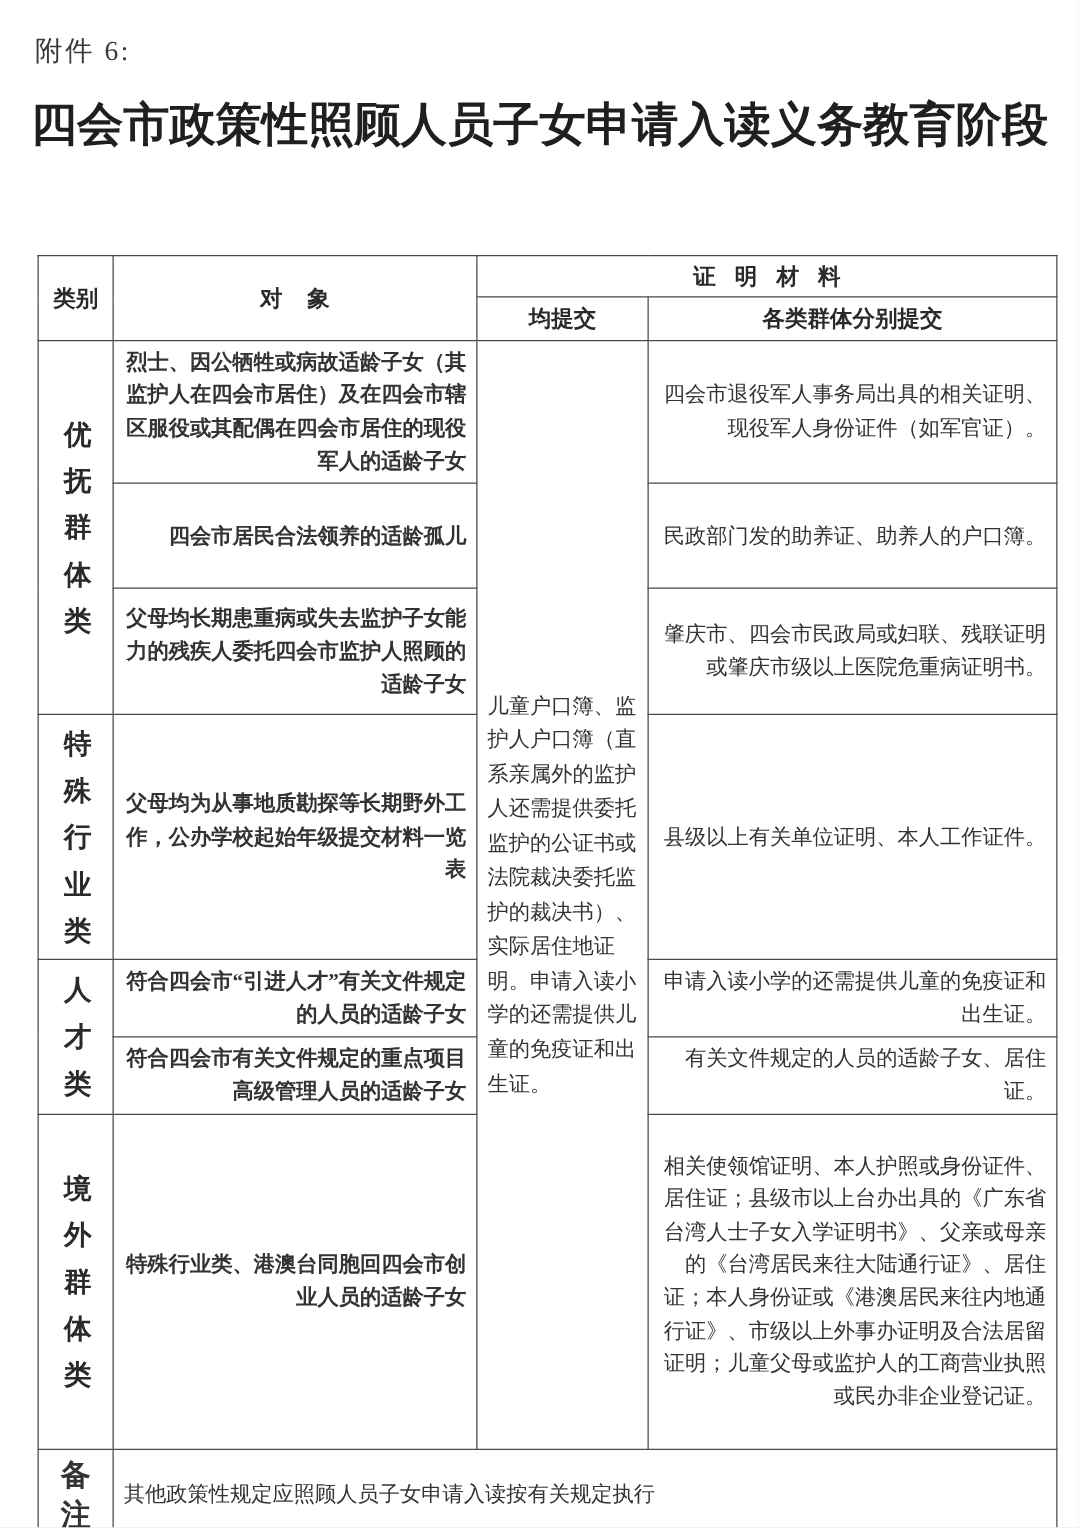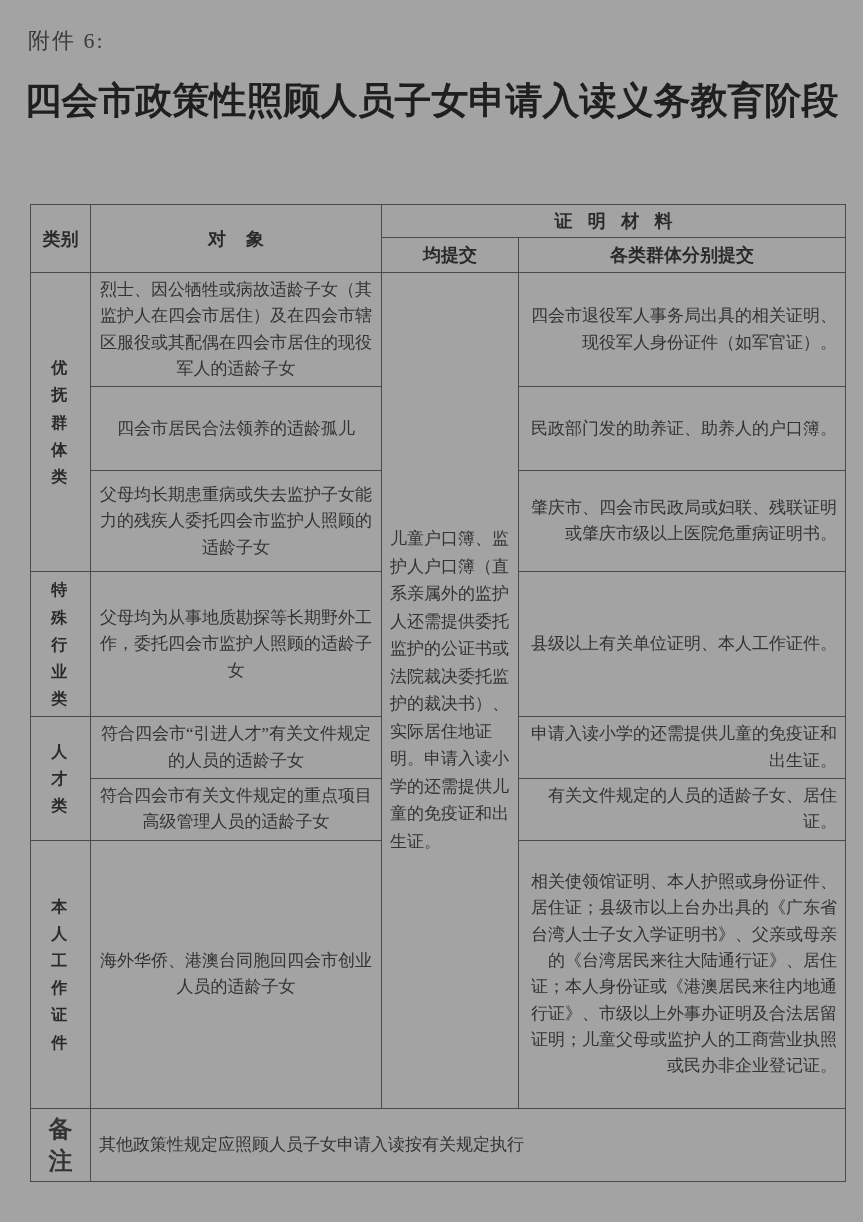--- a/index.html
+++ b/index.html
@@ -1,20 +1,20 @@
 <!DOCTYPE html>
 <html><head>
 <meta charset="utf-8">
 <style>
   html,body{margin:0;padding:0;background:#e9e9e9;}
   .page{
     position:relative;
     width:863px;height:1222px;
     margin:0 auto;
-    background:#a3a3a3;
+    background:#ffffff;
     font-family:"Liberation Serif","DejaVu Serif",serif;
     color:#2e2e2e;
     box-sizing:border-box;
     overflow:hidden;
   }
   .attachment{
     position:absolute;left:28px;top:26px;
     font-size:22px;color:#3a3a3a;letter-spacing:2px;
   }
   .doc-title{
@@ -40,23 +40,23 @@
     vertical-align:middle;
     box-sizing:border-box;
   }
   th.hdr{font-weight:bold;font-size:18px;color:#2a2a2a;text-align:center;padding:2px 4px;}
   .sp-wide{letter-spacing:0.85em;margin-right:-0.85em;}
   .sp-med{letter-spacing:1.1em;margin-right:-1.1em;}
   td.cat{text-align:center;font-weight:bold;padding:4px 2px;}
   td.cat .vert{
     display:inline-block;width:1.15em;
     word-break:break-all;line-height:1.7;
-    font-size:16px;color:#2a2a2a;text-align:left;
+    font-size:22px;color:#2a2a2a;text-align:right;
   }
-  td.obj{line-height:1.55;text-align:center;}
+  td.obj{line-height:1.55;text-align:right;font-weight:bold;}
   td.all-submit{line-height:1.62;text-align:left;padding:4px 10px;}
   td.grp{line-height:1.55;text-align:right;padding:4px 10px;}
   td.remark-label{text-align:center;font-weight:bold;font-size:24px;}
   td.remark-text{text-align:left;padding-left:14px;}
 </style>
 </head>
 <body>
 
 <div class="page">
 
@@ -97,38 +97,38 @@
       <td class="grp">民政部门发的助养证、助养人的户口簿。</td>
     </tr>
 
     <tr style="height:101px;">
       <td class="obj">父母均长期患重病或失去监护子女能力的残疾人委托四会市监护人照顾的适龄子女</td>
       <td class="grp">肇庆市、四会市民政局或妇联、残联证明或肇庆市级以上医院危重病证明书。</td>
     </tr>
 
     <tr style="height:124px;">
       <td class="cat"><span class="vert">特殊行业类</span></td>
-      <td class="obj">父母均为从事地质勘探等长期野外工作，委托四会市监护人照顾的适龄子女</td>
+      <td class="obj">父母均为从事地质勘探等长期野外工作，公办学校起始年级提交材料一览表</td>
       <td class="grp">县级以上有关单位证明、本人工作证件。</td>
     </tr>
 
     <tr style="height:49px;">
       <td class="cat" rowspan="2"><span class="vert">人才类</span></td>
       <td class="obj">符合四会市“引进人才”有关文件规定的人员的适龄子女</td>
       <td class="grp">申请入读小学的还需提供儿童的免疫证和出生证。</td>
     </tr>
 
     <tr style="height:59px;margin-top:16px;">
       <td class="obj">符合四会市有关文件规定的重点项目高级管理人员的适龄子女</td>
       <td class="grp">有关文件规定的人员的适龄子女、居住证。</td>
     </tr>
 
     <tr style="height:268px;">
-      <td class="cat"><span class="vert">本人工作证件</span></td>
-      <td class="obj">海外华侨、港澳台同胞回四会市创业人员的适龄子女</td>
+      <td class="cat"><span class="vert">境外群体类</span></td>
+      <td class="obj">特殊行业类、港澳台同胞回四会市创业人员的适龄子女</td>
       <td class="grp">相关使领馆证明、本人护照或身份证件、居住证；县级市以上台办出具的《广东省台湾人士子女入学证明书》、父亲或母亲的《台湾居民来往大陆通行证》、居住证；本人身份证或《港澳居民来往内地通行证》、市级以上外事办证明及合法居留证明；儿童父母或监护人的工商营业执照或民办非企业登记证。</td>
     </tr>
 
     <tr style="height:52px;">
       <td class="remark-label">备注</td>
       <td class="remark-text" colspan="3">其他政策性规定应照顾人员子女申请入读按有关规定执行</td>
     </tr>
   </tbody>
     </table>
 

